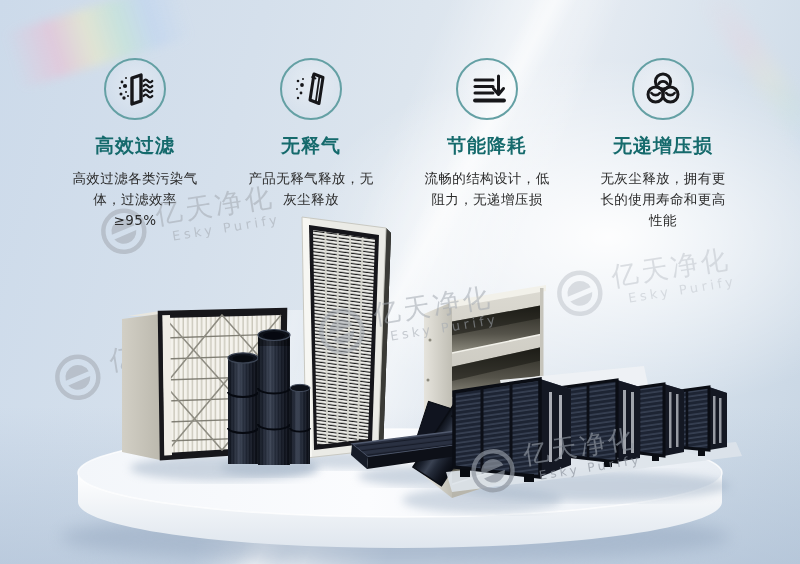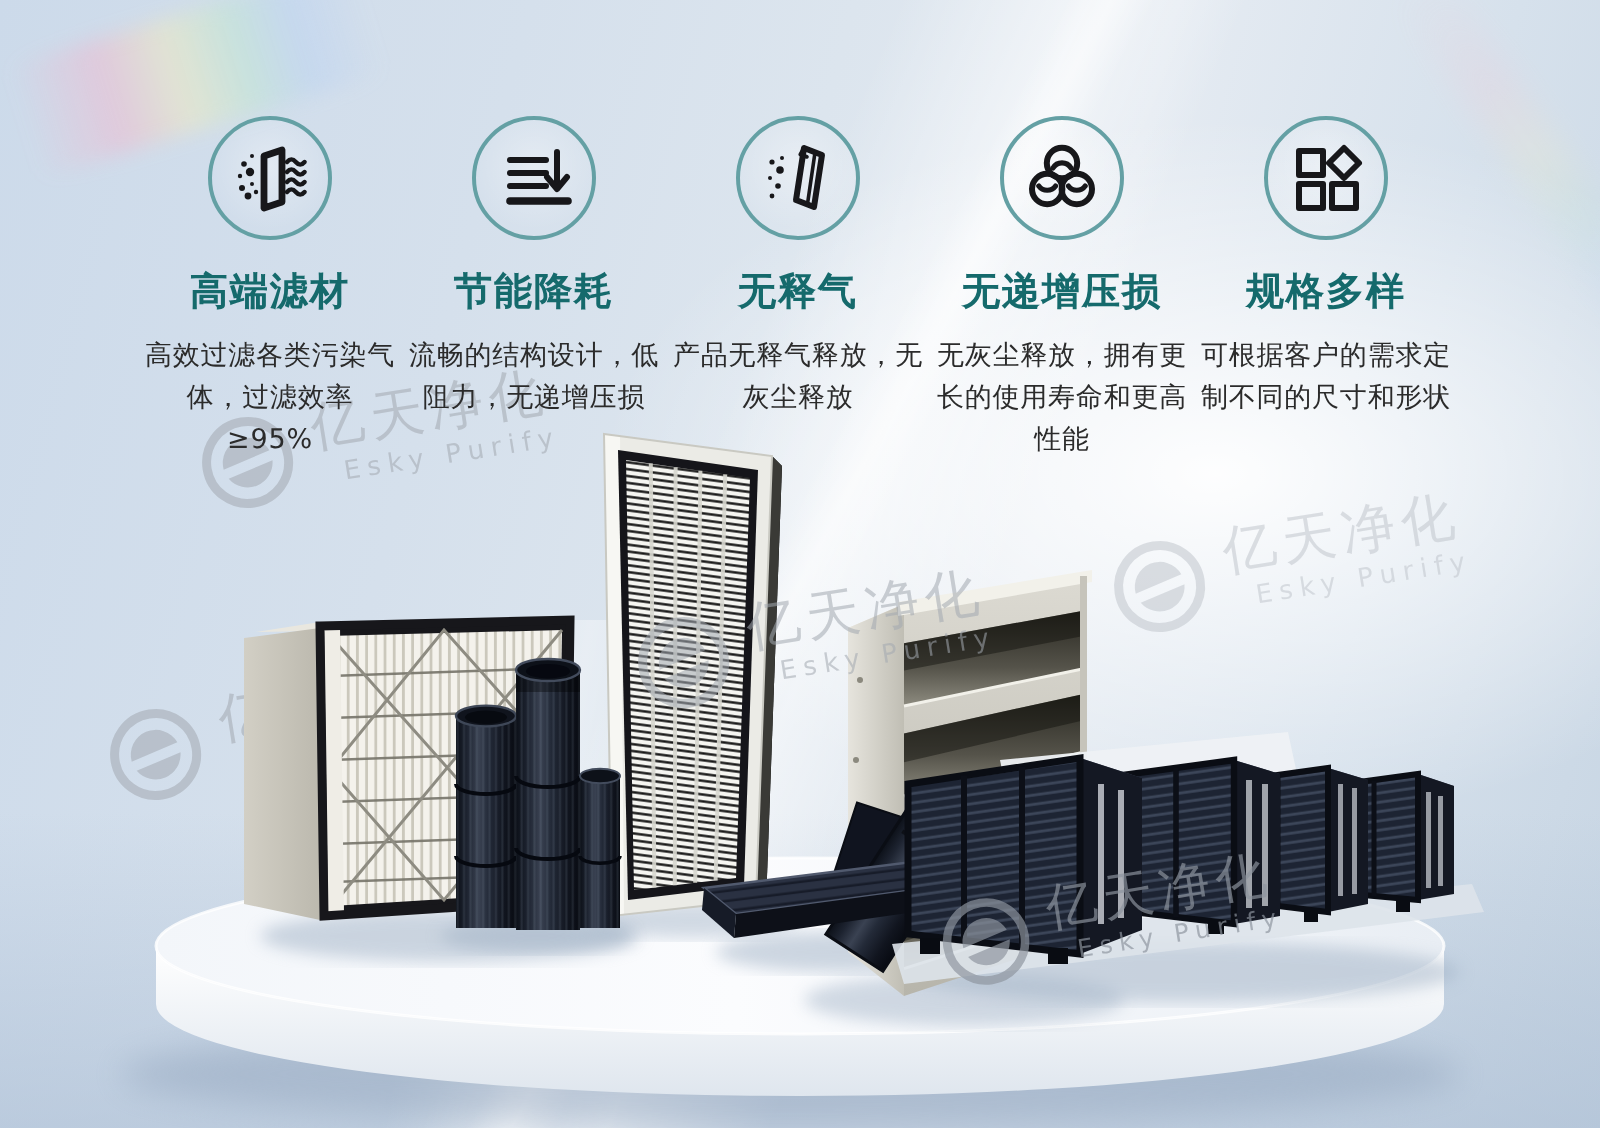--- a/index.html
+++ b/index.html
@@ -375,39 +375,22 @@
           </g>
           <path class="ig" d="M19 11 L28 8 L28 34 L19 37 Z" stroke-width="3.4"></path>
           <g class="ig" stroke-width="2.2">
             <path d="M30.5 14 q2.2 -2.6 4.4 0 q2.2 2.6 4.4 0"></path>
             <path d="M30.5 19 q2.2 -2.6 4.4 0 q2.2 2.6 4.4 0"></path>
             <path d="M30.5 24 q2.2 -2.6 4.4 0 q2.2 2.6 4.4 0"></path>
             <path d="M30.5 29 q2.2 -2.6 4.4 0 q2.2 2.6 4.4 0"></path>
           </g>
         </svg>
       </div>
-      <div class="f-title">高端滤材</div>
+      <div class="f-title">高效过滤</div>
       <div class="f-desc">高效过滤各类污染气体，过滤效率≥95%</div>
-    </div>
-
-    <div class="feature">
-      <div class="icon-circle">
-        <svg width="44" height="44" viewBox="0 0 44 44">
-          <g class="ig" stroke-width="3">
-            <path d="M10 13 H28"></path>
-              <path d="M10 19.5 H28"></path>
-              <path d="M10 26 H28"></path>
-            <path d="M33.5 9 V26"></path>
-              <path d="M28.5 21.5 L33.5 27.5 L38.5 21.5"></path>
-          </g>
-          <path class="ig" d="M10 33.5 H39" stroke-width="3.8"></path>
-        </svg>
-      </div>
-      <div class="f-title">节能降耗</div>
-      <div class="f-desc">流畅的结构设计，低阻力，无递增压损</div>
     </div>
 
     <div class="feature">
       <div class="icon-circle">
         <svg width="44" height="44" viewBox="0 0 44 44">
           <g fill="#17171a">
             <circle cx="9" cy="14" r="1.3"></circle>
               <circle cx="13" cy="18" r="1.9"></circle>
               <circle cx="8" cy="22" r="1"></circle>
             <circle cx="12" cy="26" r="1.4"></circle>
@@ -420,44 +403,47 @@
         </svg>
       </div>
       <div class="f-title">无释气</div>
       <div class="f-desc">产品无释气释放，无灰尘释放</div>
     </div>
 
     <div class="feature">
       <div class="icon-circle">
         <svg width="44" height="44" viewBox="0 0 44 44">
           <g class="ig" stroke-width="3">
+            <path d="M10 13 H28"></path>
+              <path d="M10 19.5 H28"></path>
+              <path d="M10 26 H28"></path>
+            <path d="M33.5 9 V26"></path>
+              <path d="M28.5 21.5 L33.5 27.5 L38.5 21.5"></path>
+          </g>
+          <path class="ig" d="M10 33.5 H39" stroke-width="3.8"></path>
+        </svg>
+      </div>
+      <div class="f-title">节能降耗</div>
+      <div class="f-desc">流畅的结构设计，低阻力，无递增压损</div>
+    </div>
+
+    <div class="feature">
+      <div class="icon-circle">
+        <svg width="44" height="44" viewBox="0 0 44 44">
+          <g class="ig" stroke-width="3">
             <circle cx="22" cy="14.5" r="7.6"></circle>
               <circle cx="14.6" cy="27.5" r="7.6"></circle>
               <circle cx="29.4" cy="27.5" r="7.6"></circle>
           </g>
           <g class="ig" stroke-width="2.6">
             <path d="M17.5 17 A 5.2 5.2 0 0 1 26.5 17"></path>
             <path d="M10.4 26 A 5.2 5.2 0 0 0 18.8 26"></path>
             <path d="M25.2 26 A 5.2 5.2 0 0 0 33.6 26"></path>
           </g>
         </svg>
       </div>
       <div class="f-title">无递增压损</div>
       <div class="f-desc">无灰尘释放，拥有更长的使用寿命和更高性能</div>
     </div>
 
-    <div class="feature">
-      <div class="icon-circle">
-        <svg width="44" height="44" viewBox="0 0 44 44">
-          <g class="ig" stroke-width="3">
-            <rect x="8.5" y="8.5" width="12" height="12"></rect>
-            <rect x="8.5" y="25" width="12" height="12"></rect>
-            <rect x="25" y="25" width="12" height="12"></rect>
-            <path d="M31 7 L38.5 14.5 L31 22 L23.5 14.5 Z"></path>
-          </g>
-        </svg>
-      </div>
-      <div class="f-title">规格多样</div>
-      <div class="f-desc">可根据客户的需求定制不同的尺寸和形状</div>
-    </div>
 
   </div>
 </div>
 
 </body></html>

